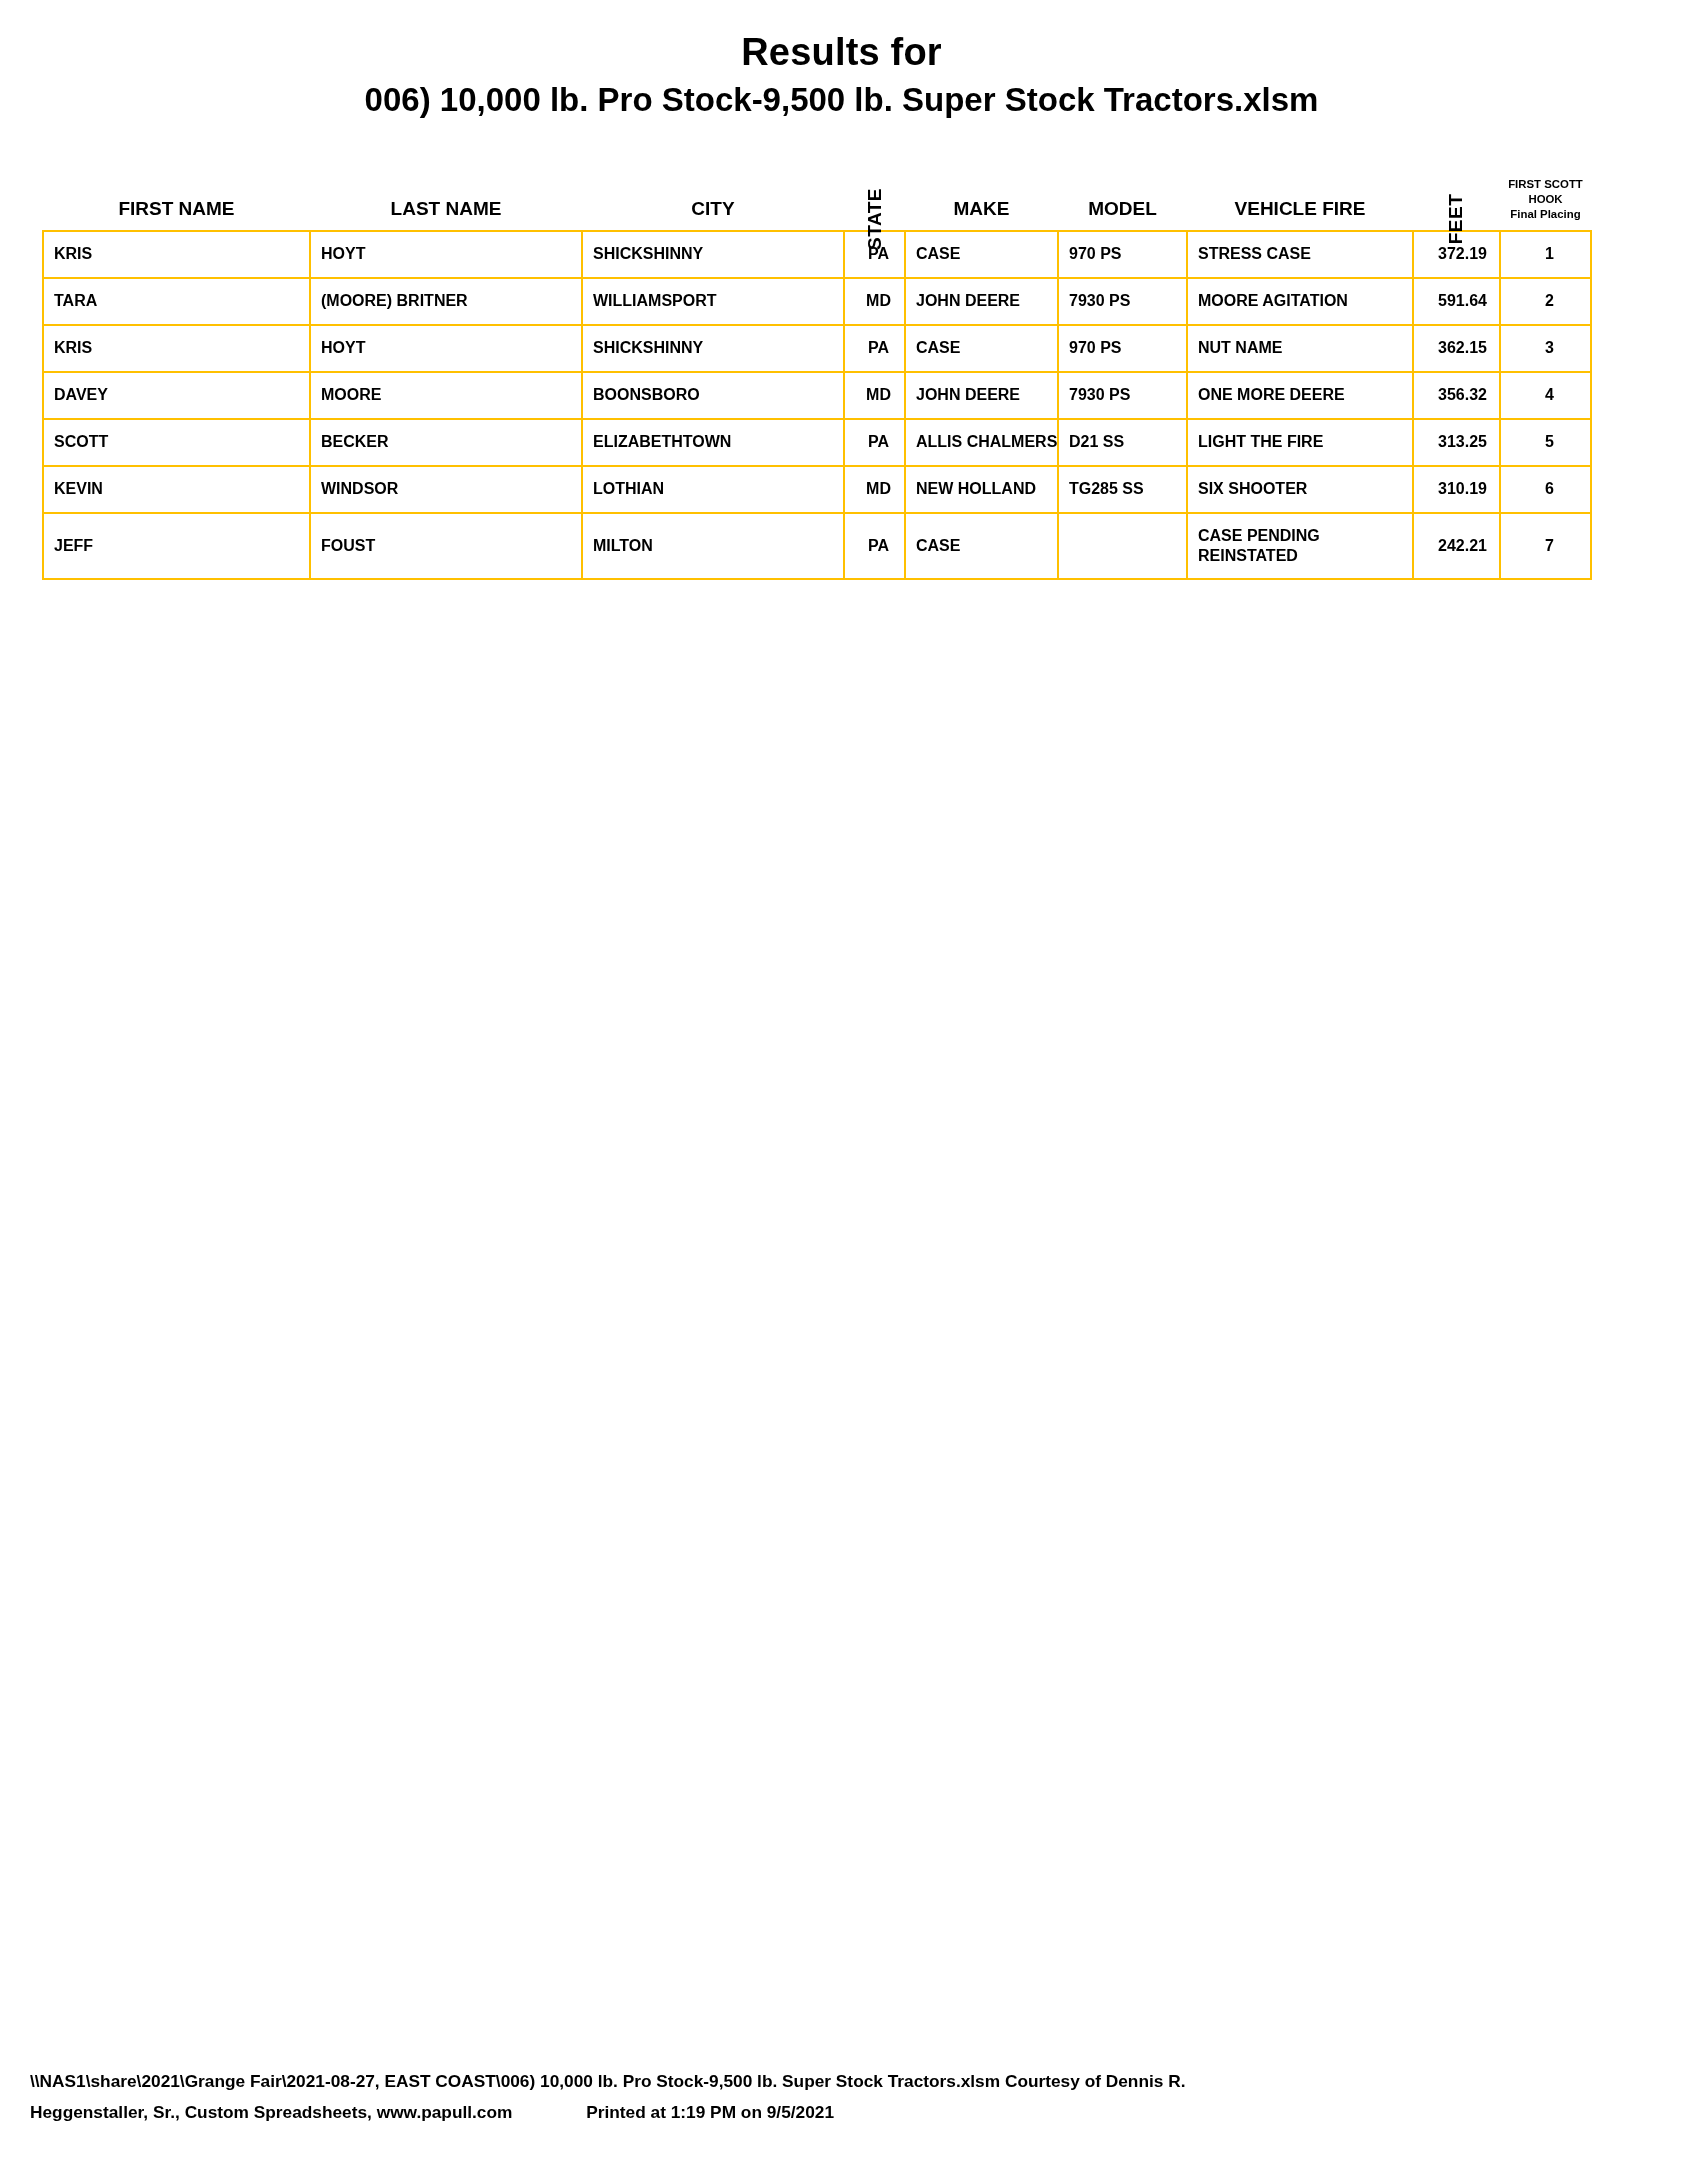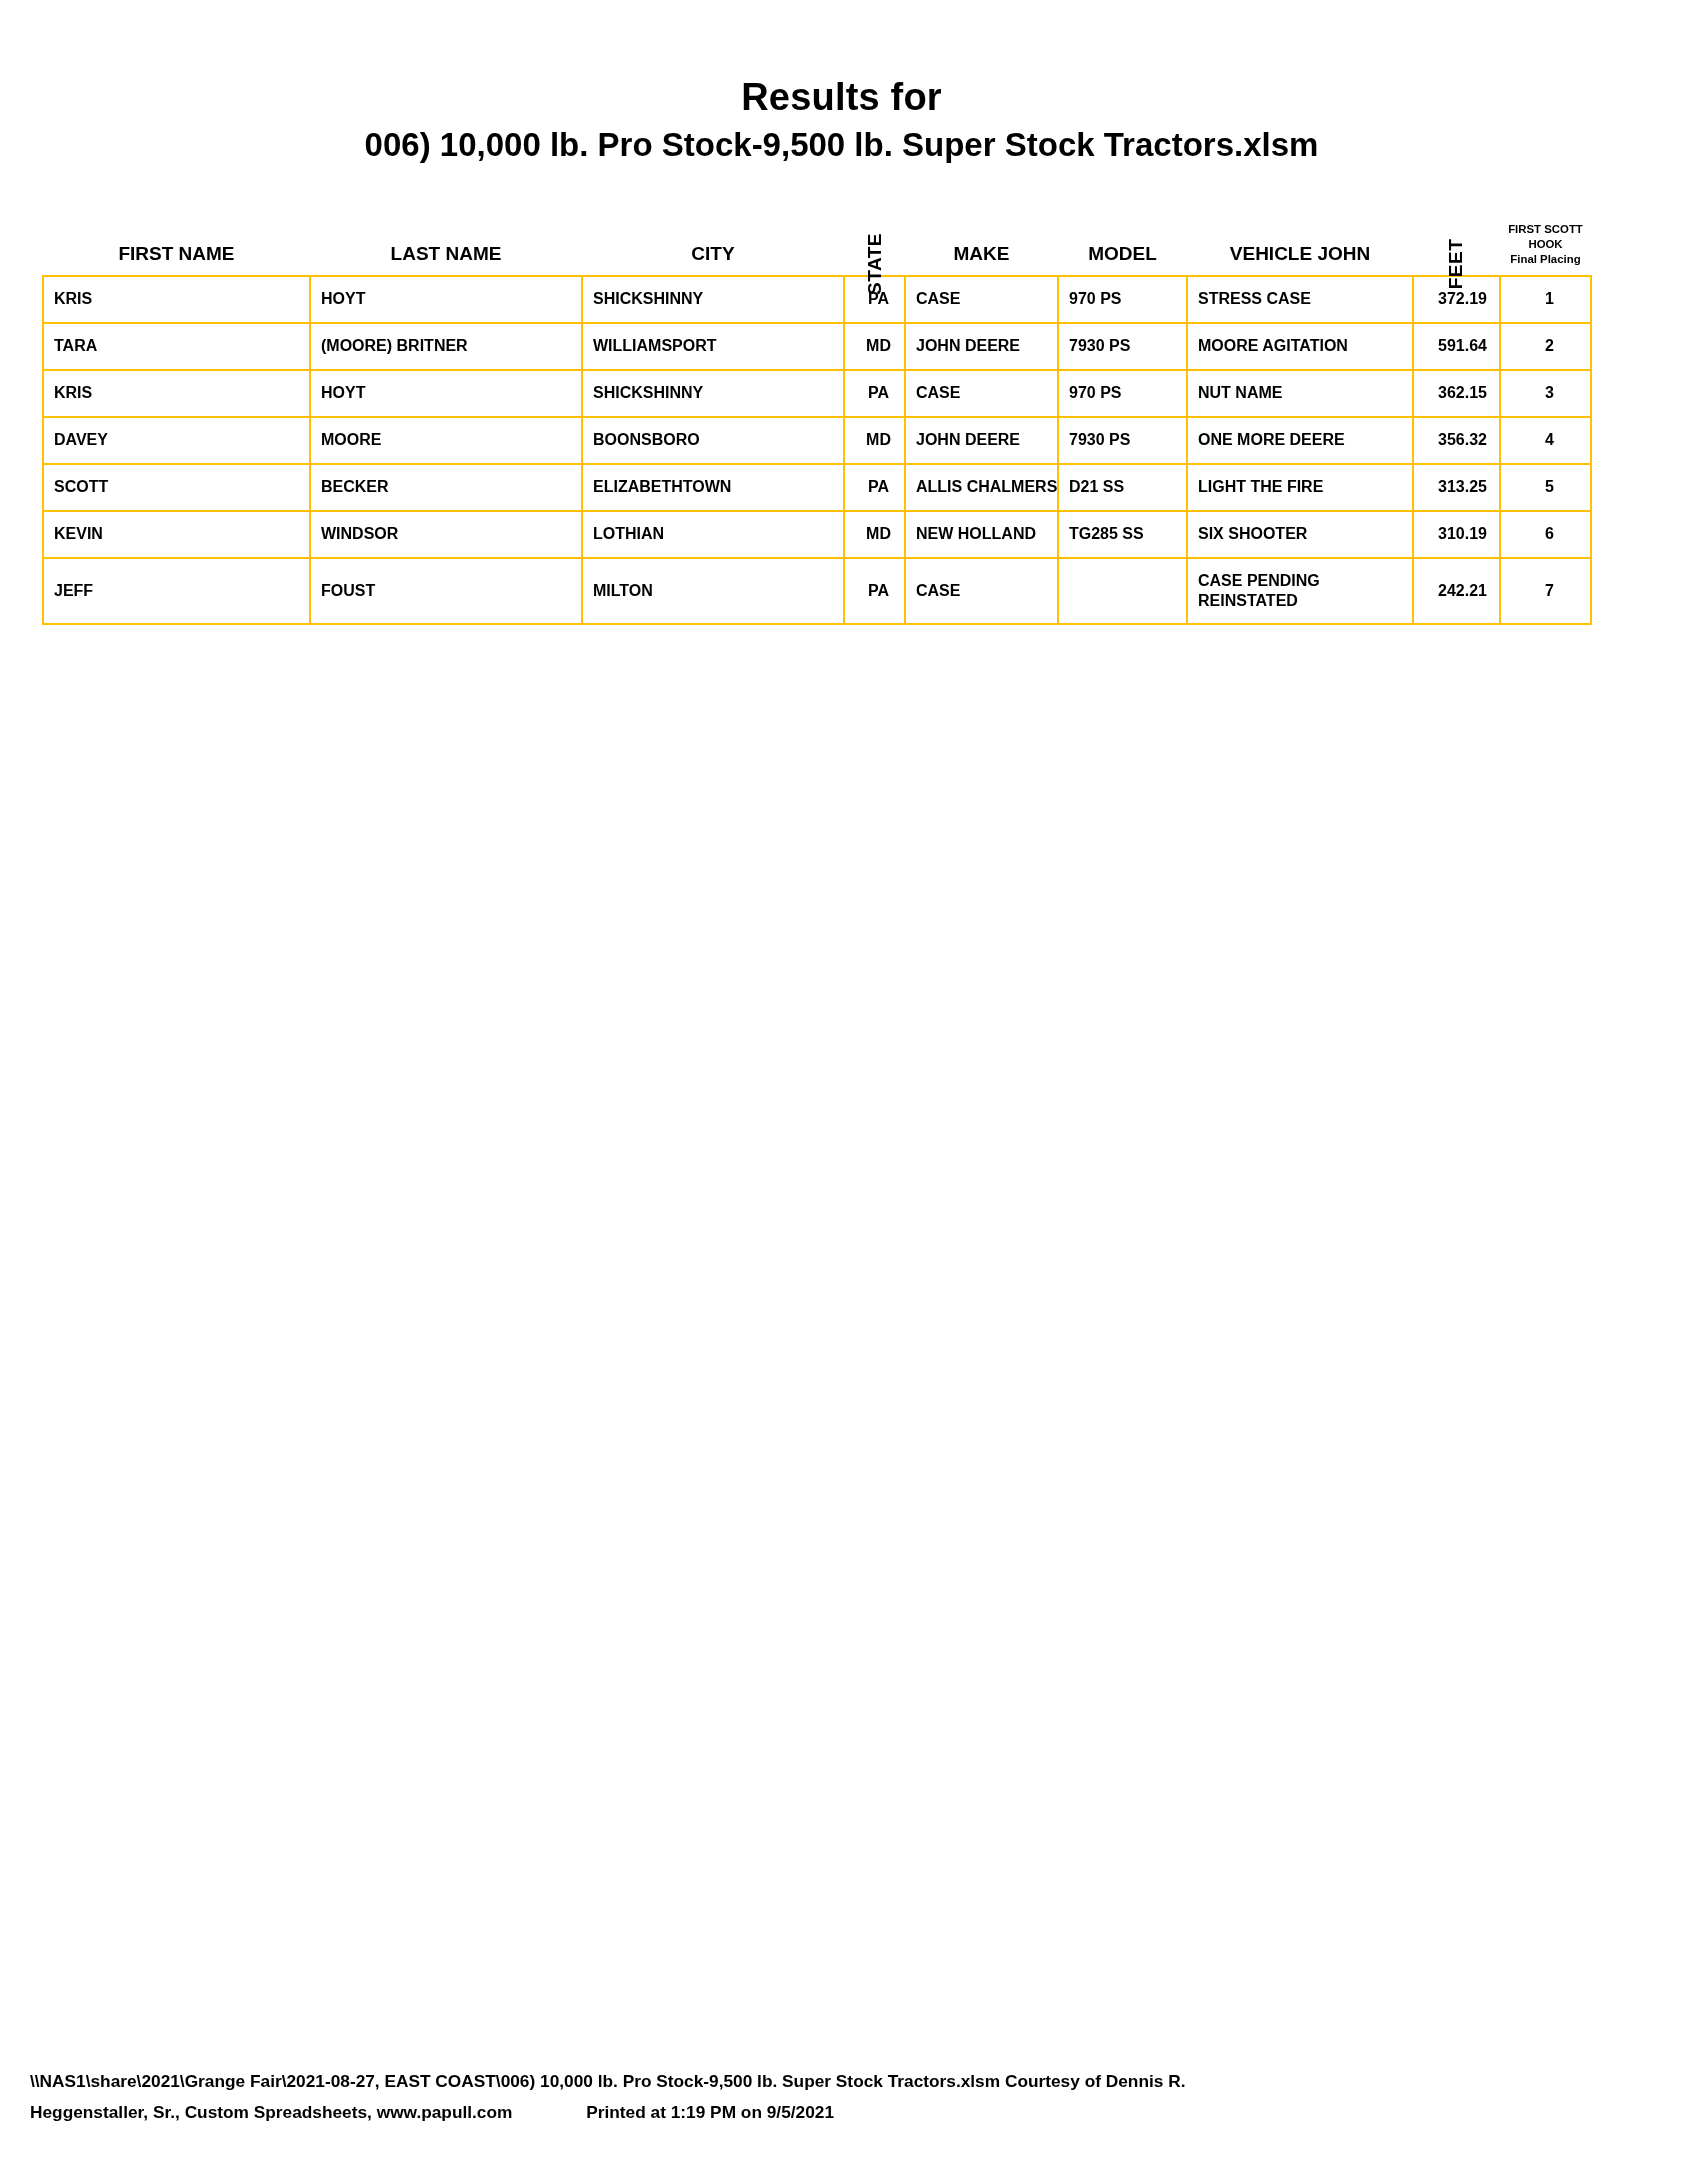--- a/index.html
+++ b/index.html
@@ -19,21 +19,21 @@
     position: relative;
     width: 1683px;
     height: 2178px;
     box-sizing: border-box;
     padding: 0;
   }
 
   
   .title-block {
     text-align: center;
-    padding-top: 74px;
+    padding-top: 29px;
   }
   .title-line1 {
     font-size: 38px;
     font-weight: bold;
     letter-spacing: 0.2px;
     line-height: 1.25;
   }
   .title-line2 {
     font-size: 33px;
     font-weight: bold;
@@ -146,21 +146,21 @@
           <col class="c-place">
       </colgroup>
       <thead>
         <tr>
           <th>FIRST NAME</th>
           <th>LAST NAME</th>
           <th>CITY</th>
           <th class="vertical"><span>STATE</span></th>
           <th>MAKE</th>
           <th>MODEL</th>
-          <th>VEHICLE JOHN</th>
+          <th>VEHICLE FIRE</th>
           <th class="vertical"><span>FEET</span></th>
           <th class="stacked">
             <span class="l1">FIRST SCOTT</span>
             <span class="l2">HOOK</span>
             <span class="l3">Final Placing</span>
           </th>
         </tr>
       </thead>
       <tbody>
         <tr>

